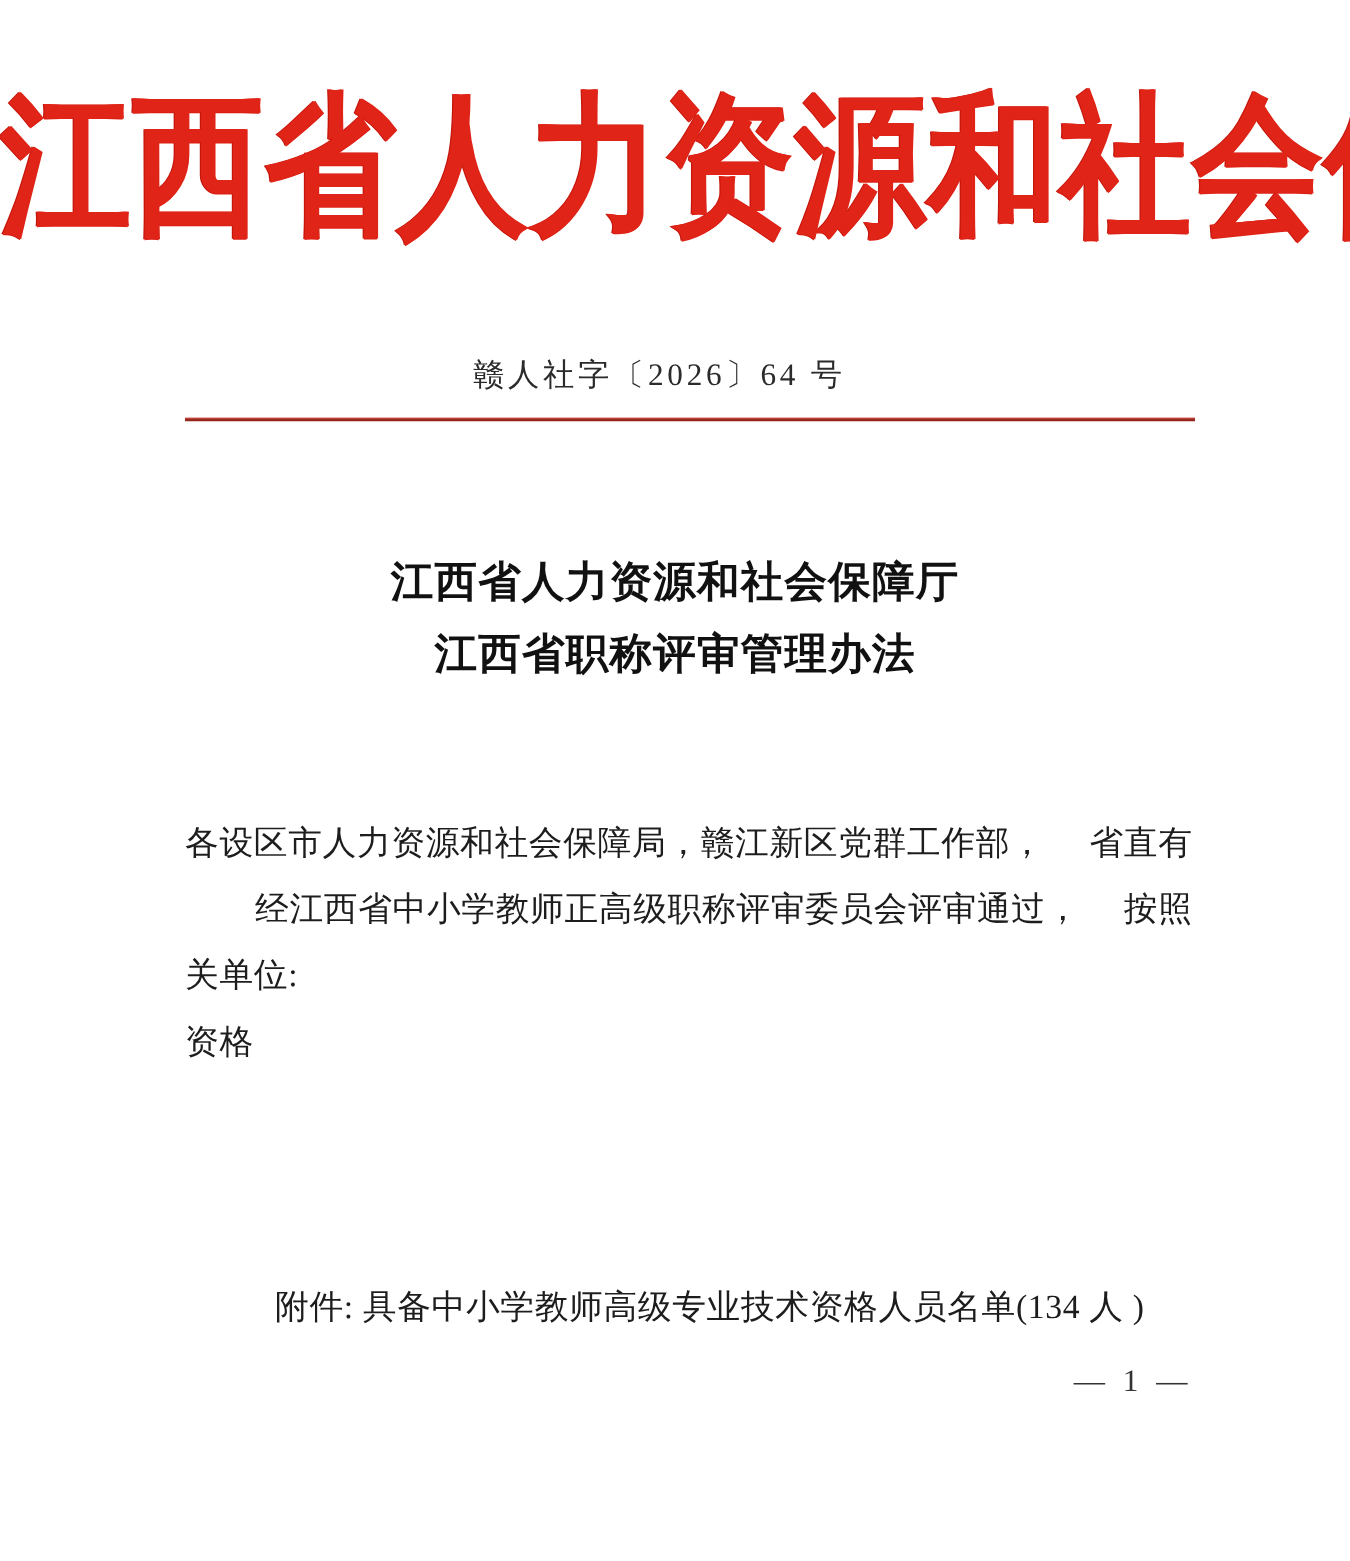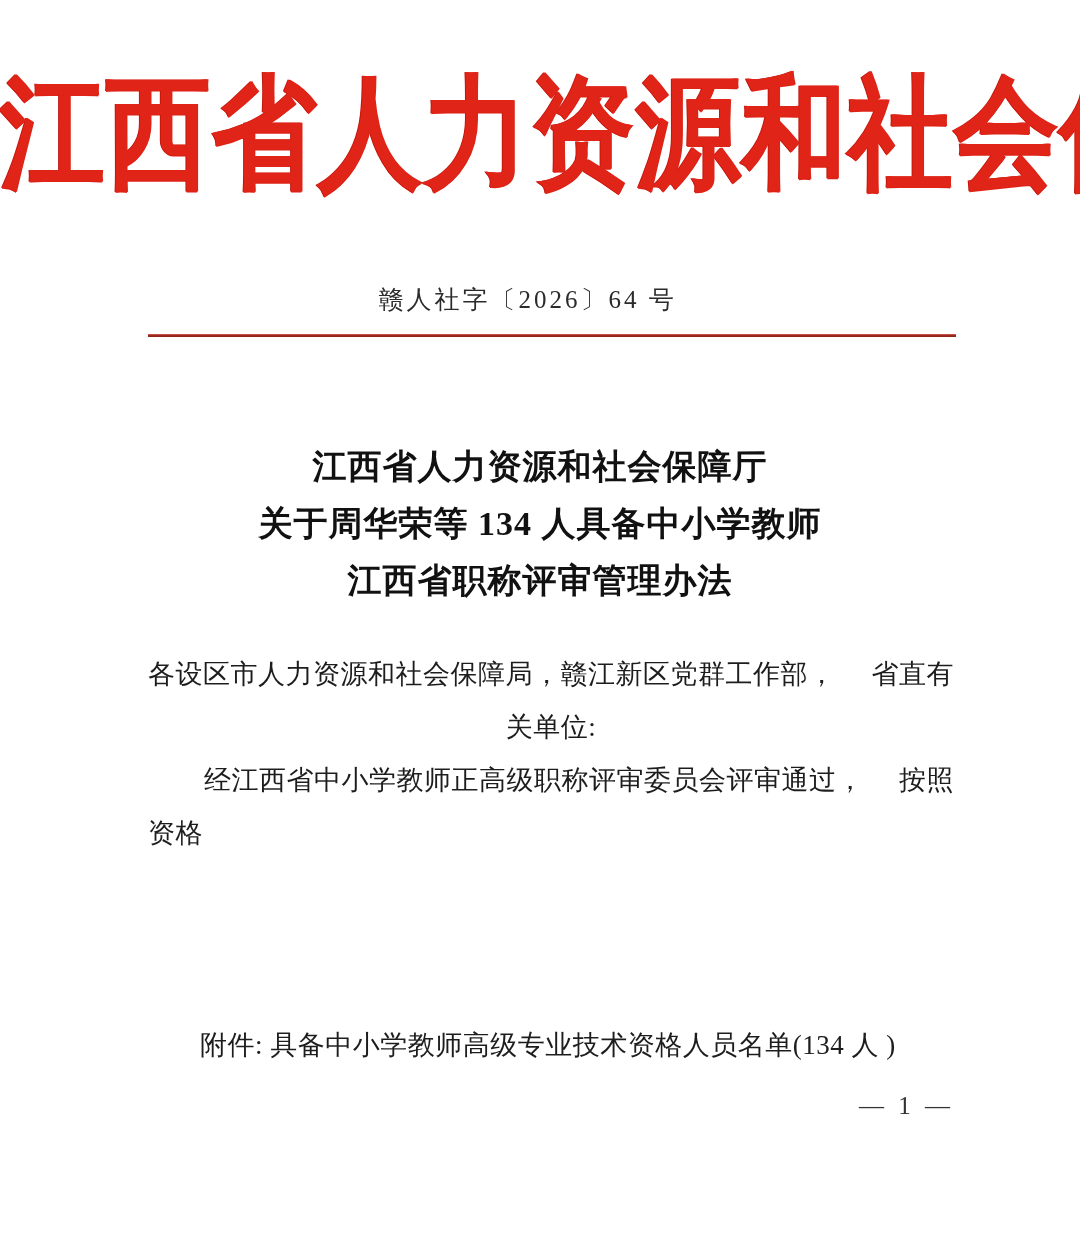--- a/index.html
+++ b/index.html
@@ -88,37 +88,36 @@
     top: 648px;
     width: 806px;
   }
   .body-line {
     font-family: "Liberation Serif", "DejaVu Serif", serif;
     font-size: 27px;
     line-height: 53px;
     color: #1d1d1d;
     letter-spacing: 0.5px;
     white-space: nowrap;
-    text-align: center;
   }
   .body-line.justify {
     display: flex;
     justify-content: space-between;
   }
   .body-line.justify > span {
     display: inline-block;
   }
   .indent-2 {
     padding-left: 56px;
   }
 
   
   .attachment {
     position: absolute;
-    left: 144px;
+    left: 164px;
     top: 1022px;
     width: 806px;
     font-family: "Liberation Serif", "DejaVu Serif", serif;
     font-size: 27px;
     line-height: 46px;
     color: #1d1d1d;
     letter-spacing: 0.5px;
     padding-left: 56px;
     white-space: nowrap;
     box-sizing: border-box;
@@ -144,37 +143,36 @@
 <div id="page">
 
   <div class="masthead">江西省人力资源和社会保障厅</div>
 
   <div class="doc-number">赣人社字〔2026〕64 号</div>
 
   <div class="red-rule"></div>
 
   <div class="doc-title">
     <div class="tline">江西省人力资源和社会保障厅</div>
-    <div class="tline">关于周华荣等 134 人具备中小学教师</div>
     <div class="tline">江西省职称评审管理办法</div>
   </div>
 
   <div class="body-block">
 
     <div class="body-line justify">
       <span>各设区市人力资源和社会保障局，赣江新区党群工作部，</span>
       <span>省直有</span>
     </div>
 
-    <div class="body-line">关单位:</div>
-
     <div class="body-line justify indent-2">
       <span>经江西省中小学教师正高级职称评审委员会评审通过，</span>
       <span>按照</span>
     </div>
+
+    <div class="body-line">关单位:</div>
 
 
     <div class="body-line justify">
       <span>资格</span>
     </div>
 
 
   </div>
 
   <div class="attachment">附件: 具备中小学教师高级专业技术资格人员名单(134 人 )</div>

